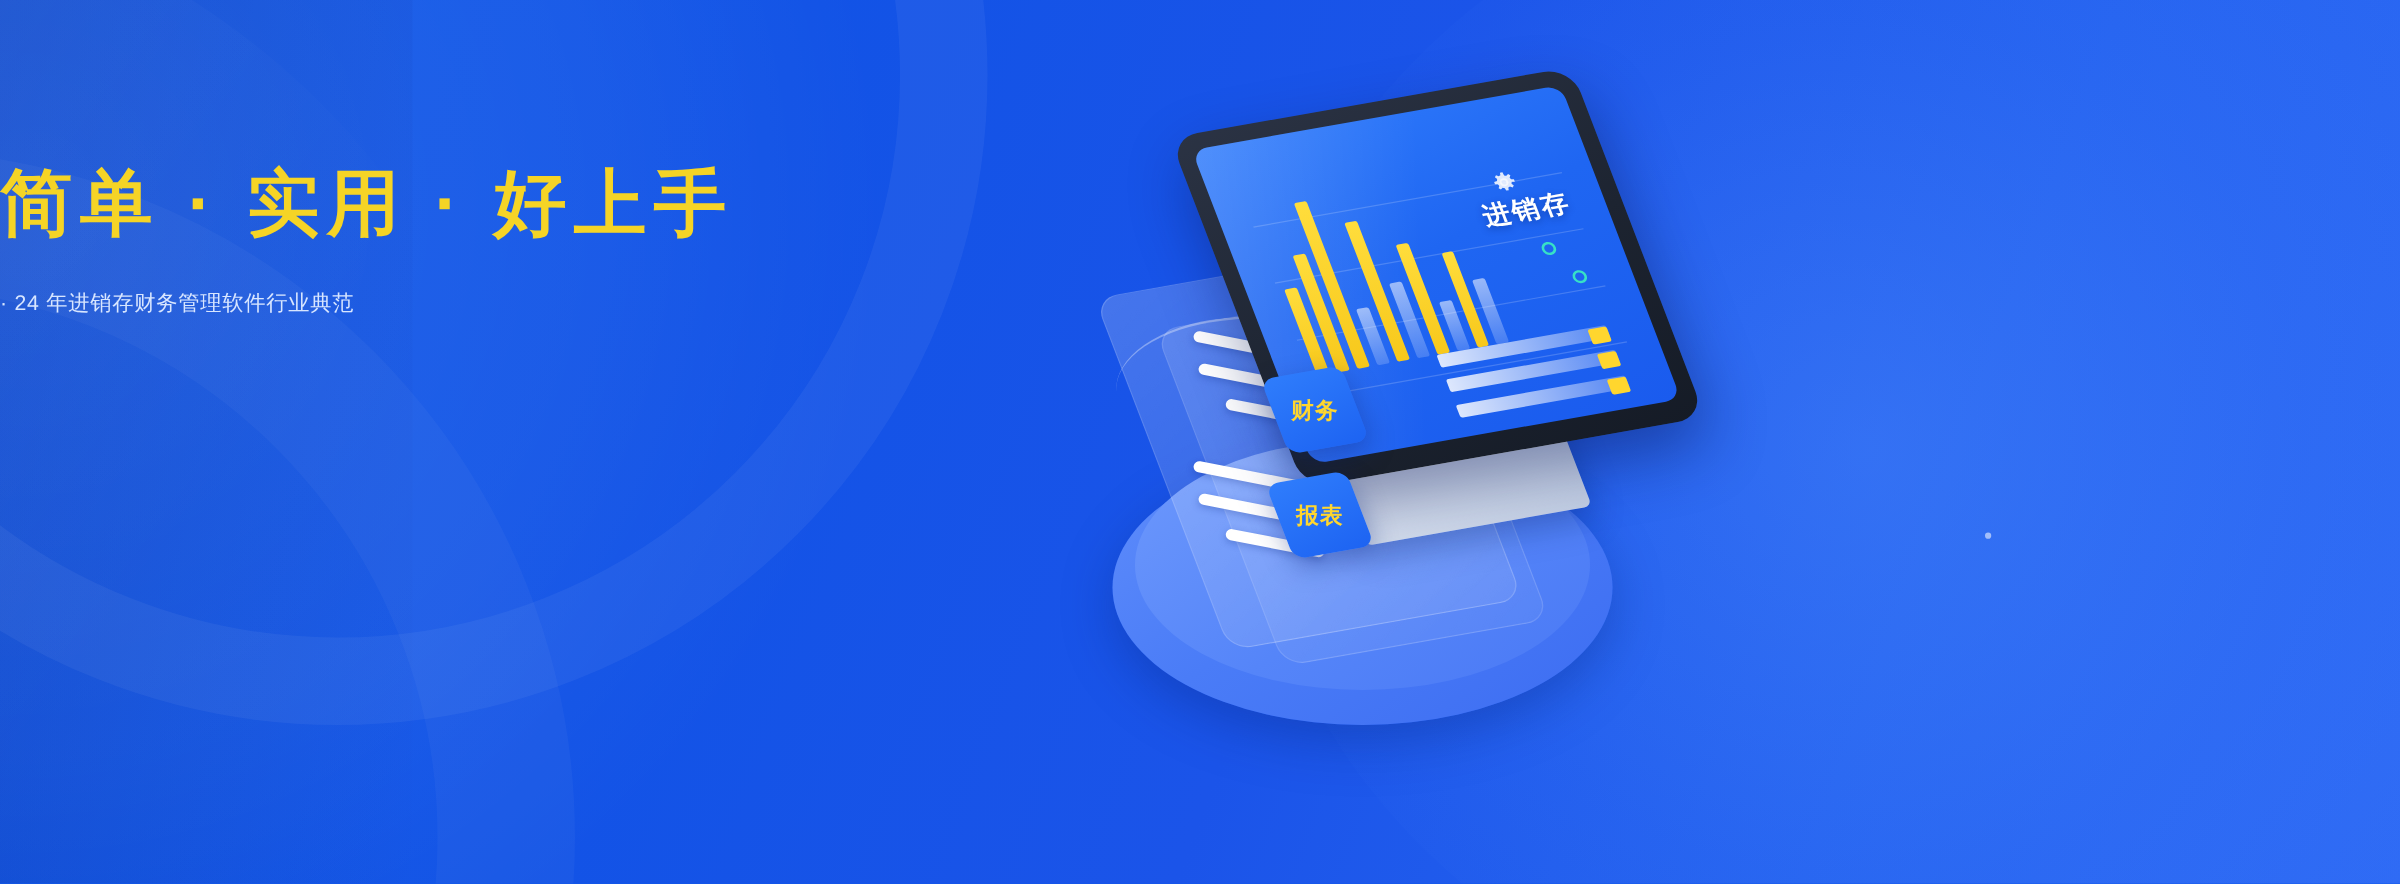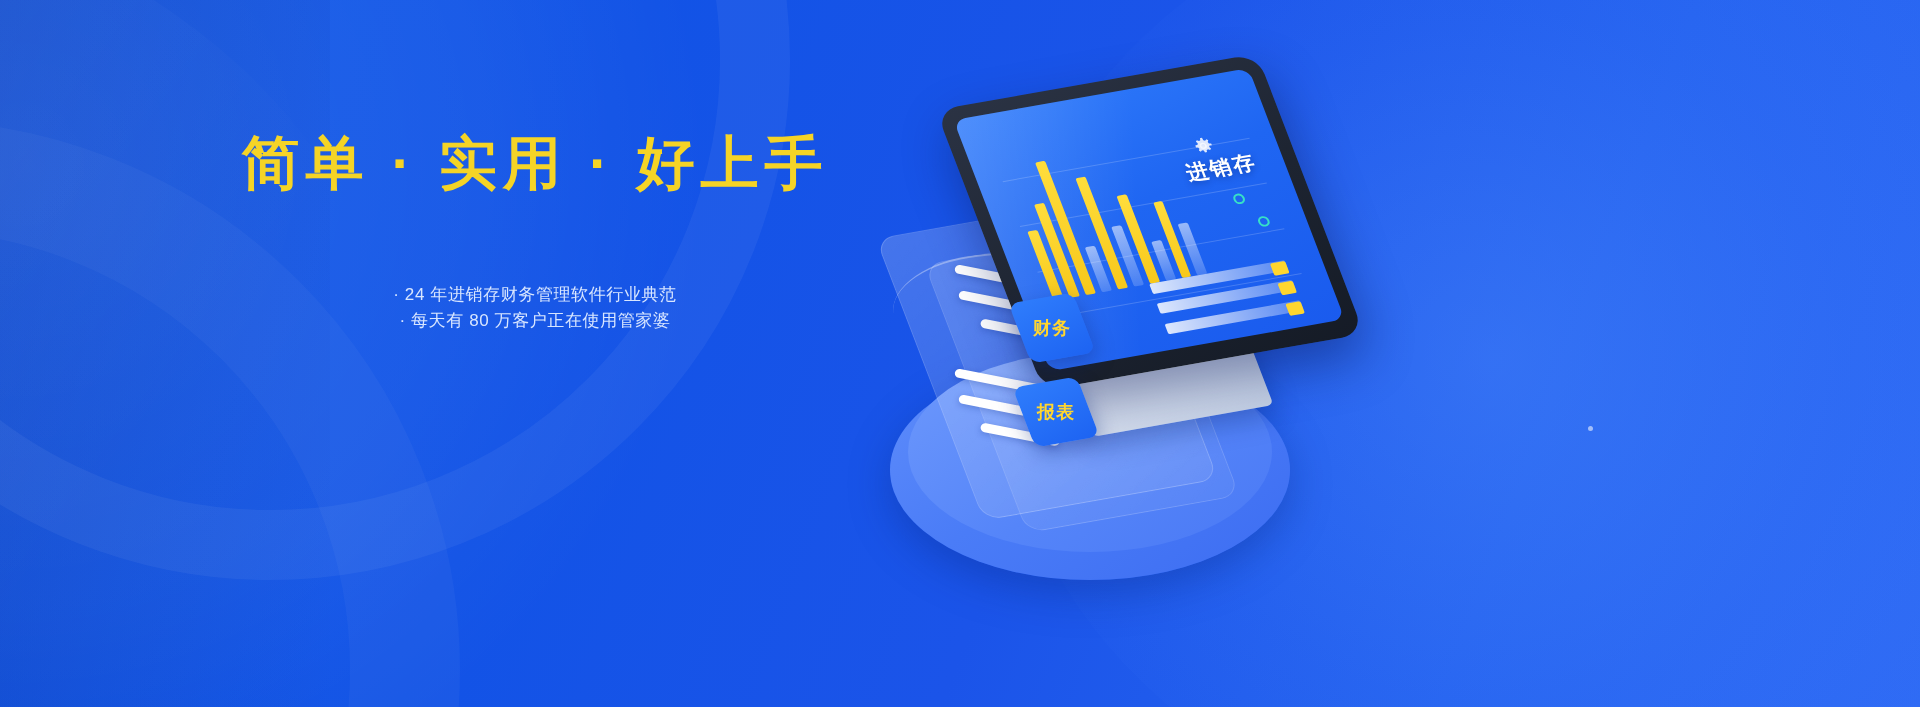--- a/index.html
+++ b/index.html
@@ -51,30 +51,30 @@
     position:absolute;left:0;top:0;width:330px;height:707px;
     background:linear-gradient(100deg, rgba(8,48,170,0.42) 0%, rgba(8,48,170,0.0) 100%);
     pointer-events:none;
   }
   .bg-dot{
     position:absolute;width:5px;height:5px;border-radius:50%;
     background:rgba(255,255,255,0.55);pointer-events:none;
   }
 
   
-  .copy{position:absolute;left:0;top:130px;width:1070px;text-align:center;}
+  .copy{position:absolute;left:0;top:130px;width:1070px;}
   .headline{
     font-size:58px;font-weight:700;color:#f5d426;letter-spacing:6px;
     line-height:1.15;margin:0;white-space:nowrap;
   }
   .subheadline{
     font-size:34px;font-weight:700;color:#ffffff;letter-spacing:1px;
     line-height:1.3;margin:14px 0 0 0;white-space:nowrap;
   }
-  .bullets{margin:85px 0 0 0;padding:0;list-style:none;}
+  .bullets{margin:33px 0 0 0;padding:0;list-style:none;}
   .bullets li{
     font-size:17px;color:#d8e6ff;line-height:1.55;letter-spacing:.6px;
     white-space:nowrap;
   }
 
   
   .illus{position:absolute;left:880px;top:60px;width:470px;height:560px;}
   .illus-inner{position:absolute;left:0;top:0;width:470px;height:560px;}
 
   
@@ -209,21 +209,20 @@
   <div class="bg-swoosh-b"></div>
   <div class="bg-arc"></div>
   <div class="bg-arc2"></div>
   <div class="bg-glow-right"></div>
   <div class="bg-dot" style="left:1588px;top:426px;"></div>
 
   <div class="copy">
     <h1 class="headline">简单 · 实用 · 好上手</h1>
     <ul class="bullets">
       <li>· 24 年进销存财务管理软件行业典范</li>
-      <li>· 每天有 80 万客户正在使用管家婆</li>
     </ul>
   </div>
 
   <div class="illus">
     <div class="illus-inner">
 
       <div class="platform"></div>
       <div class="platform-top"></div>
 
       <div class="swoosh-line"></div>

